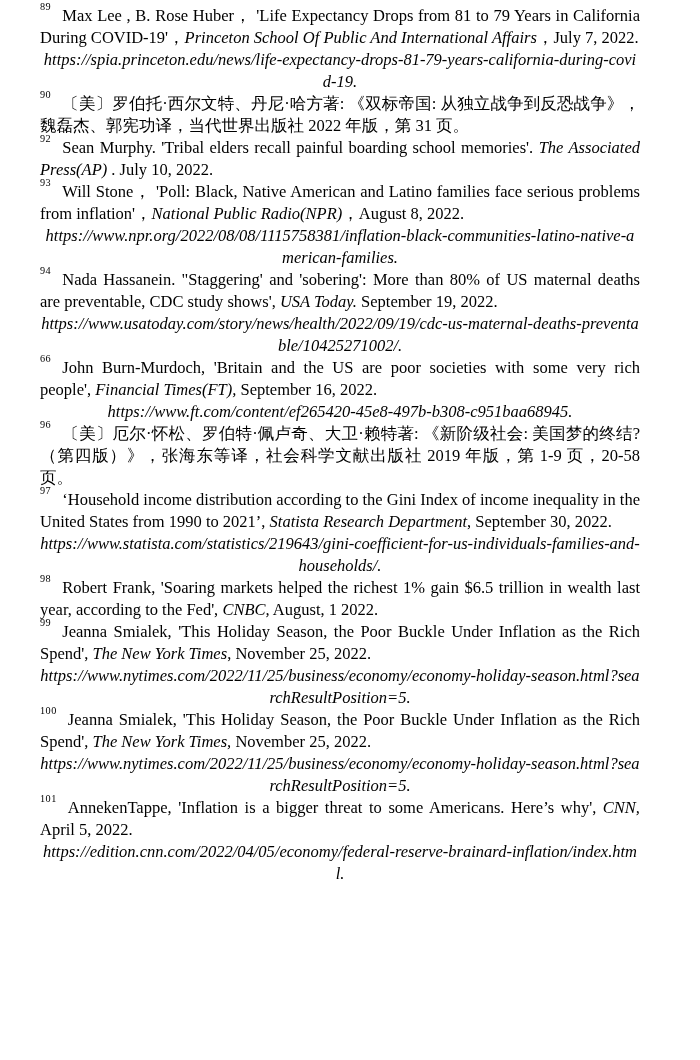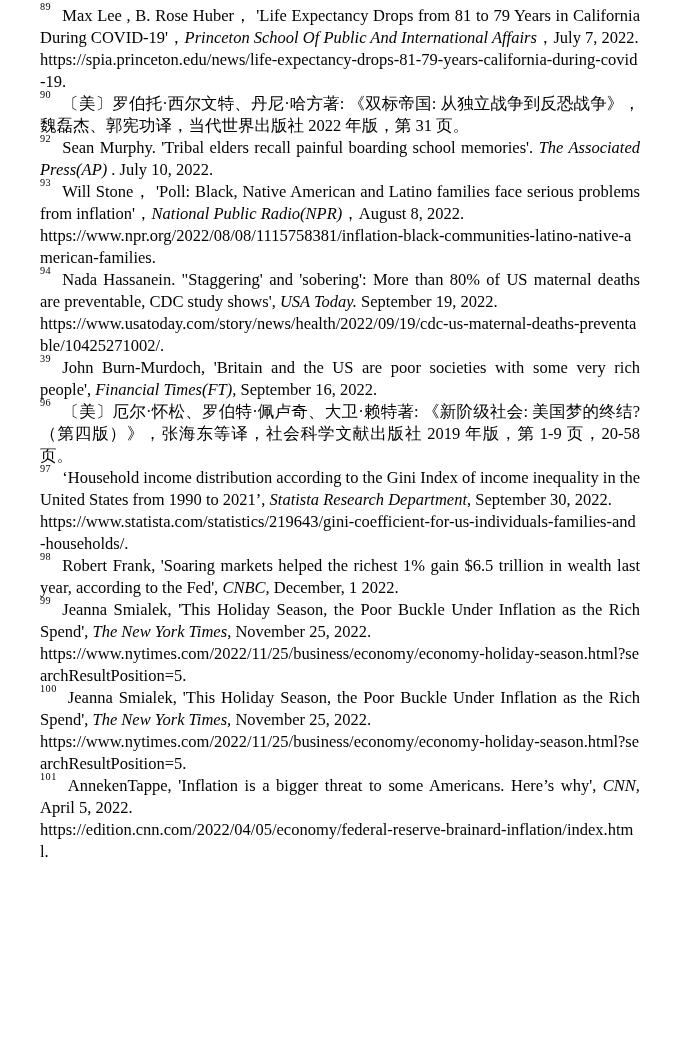--- a/index.html
+++ b/index.html
@@ -27,22 +27,23 @@
   sup.fn-num {
     font-size: 0.62em;
     line-height: 0;
     position: relative;
     top: -0.45em;
     margin-right: 11px;
     letter-spacing: 0.5px;
   }
   .it { font-style: italic; }
   .url {
-    text-align: left;
+    text-align: center;
     word-break: break-all;
+    font-style: italic;
   }
 </style>
 </head>
 <body>
 
 <div class="page">
 
   <div class="footnote">
     <p class="cite"><sup class="fn-num">89</sup><span>Max Lee , B. Rose Huber， 'Life Expectancy Drops from 81 to 79 Years in California During COVID-19'，</span><span class="it">Princeton School Of Public And International Affairs</span><span>，July 7, 2022.</span></p>
     <div class="url">https://spia.princeton.edu/news/life-expectancy-drops-81-79-years-california-during-covid-19.</div>
@@ -61,34 +62,35 @@
     <p class="cite"><sup class="fn-num">93</sup><span>Will Stone， 'Poll: Black, Native American and Latino families face serious problems from inflation'，</span><span class="it">National Public Radio(NPR)</span><span>，August 8, 2022.</span></p>
     <div class="url">https://www.npr.org/2022/08/08/1115758381/inflation-black-communities-latino-native-american-families.</div>
   </div>
 
   <div class="footnote">
     <p class="cite"><sup class="fn-num">94</sup><span>Nada Hassanein. "Staggering' and 'sobering': More than 80% of US maternal deaths are preventable, CDC study shows', </span><span class="it">USA Today.</span><span> September 19, 2022.</span></p>
     <div class="url">https://www.usatoday.com/story/news/health/2022/09/19/cdc-us-maternal-deaths-preventable/10425271002/.</div>
   </div>
 
   <div class="footnote">
-    <p class="cite"><sup class="fn-num">39</sup><span>John Burn-Murdoch, 'Britain and the US are poor societies with some very rich people', </span><span class="it">Financial Times(FT),</span><span> September 16, 2022.</span></p>
+    <p class="cite"><sup class="fn-num">66</sup><span>John Burn-Murdoch, 'Britain and the US are poor societies with some very rich people', </span><span class="it">Financial Times(FT),</span><span> September 16, 2022.</span></p>
+    <div class="url">https://www.ft.com/content/ef265420-45e8-497b-b308-c951baa68945.</div>
   </div>
 
   <div class="footnote">
     <p class="cite"><sup class="fn-num">96</sup><span>〔美〕厄尔·怀松、罗伯特·佩卢奇、大卫·赖特著: 《新阶级社会: 美国梦的终结? （第四版）》，张海东等译，社会科学文献出版社 2019 年版，第 1-9 页，20-58 页。</span></p>
   </div>
 
   <div class="footnote">
     <p class="cite"><sup class="fn-num">97</sup><span>‘Household income distribution according to the Gini Index of income inequality in the United States from 1990 to 2021’, </span><span class="it">Statista Research Department</span><span>, September 30, 2022.</span></p>
     <div class="url">https://www.statista.com/statistics/219643/gini-coefficient-for-us-individuals-families-and-households/.</div>
   </div>
 
   <div class="footnote">
-    <p class="cite"><sup class="fn-num">98</sup><span>Robert Frank, 'Soaring markets helped the richest 1% gain $6.5 trillion in wealth last year, according to the Fed', </span><span class="it">CNBC,</span><span> December, 1 2022.</span></p>
+    <p class="cite"><sup class="fn-num">98</sup><span>Robert Frank, 'Soaring markets helped the richest 1% gain $6.5 trillion in wealth last year, according to the Fed', </span><span class="it">CNBC,</span><span> August, 1 2022.</span></p>
   </div>
 
   <div class="footnote">
     <p class="cite"><sup class="fn-num">99</sup><span>Jeanna Smialek, 'This Holiday Season, the Poor Buckle Under Inflation as the Rich Spend', </span><span class="it">The New York Times</span><span>, November 25, 2022.</span></p>
     <div class="url">https://www.nytimes.com/2022/11/25/business/economy/economy-holiday-season.html?searchResultPosition=5.</div>
   </div>
 
   <div class="footnote">
     <p class="cite"><sup class="fn-num">100</sup><span>Jeanna Smialek, 'This Holiday Season, the Poor Buckle Under Inflation as the Rich Spend', </span><span class="it">The New York Times,</span><span> November 25, 2022.</span></p>
     <div class="url">https://www.nytimes.com/2022/11/25/business/economy/economy-holiday-season.html?searchResultPosition=5.</div>

